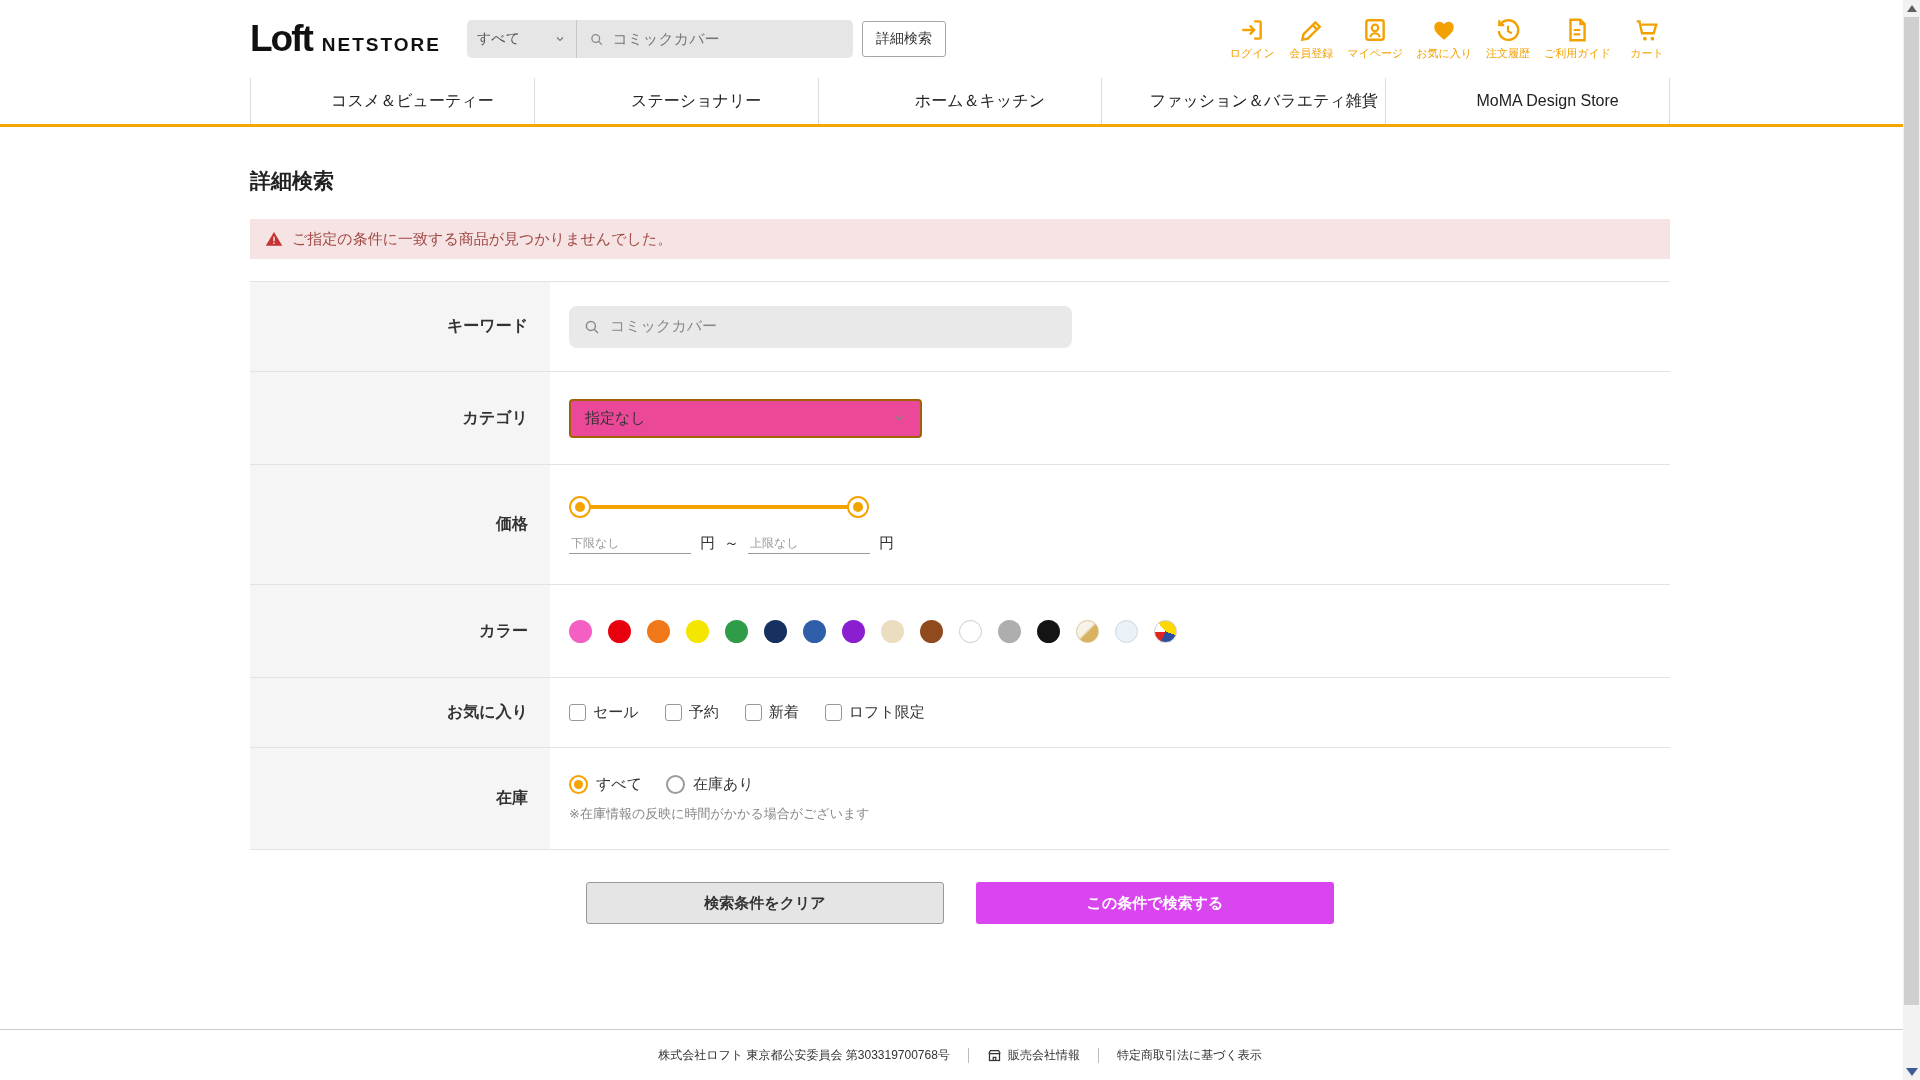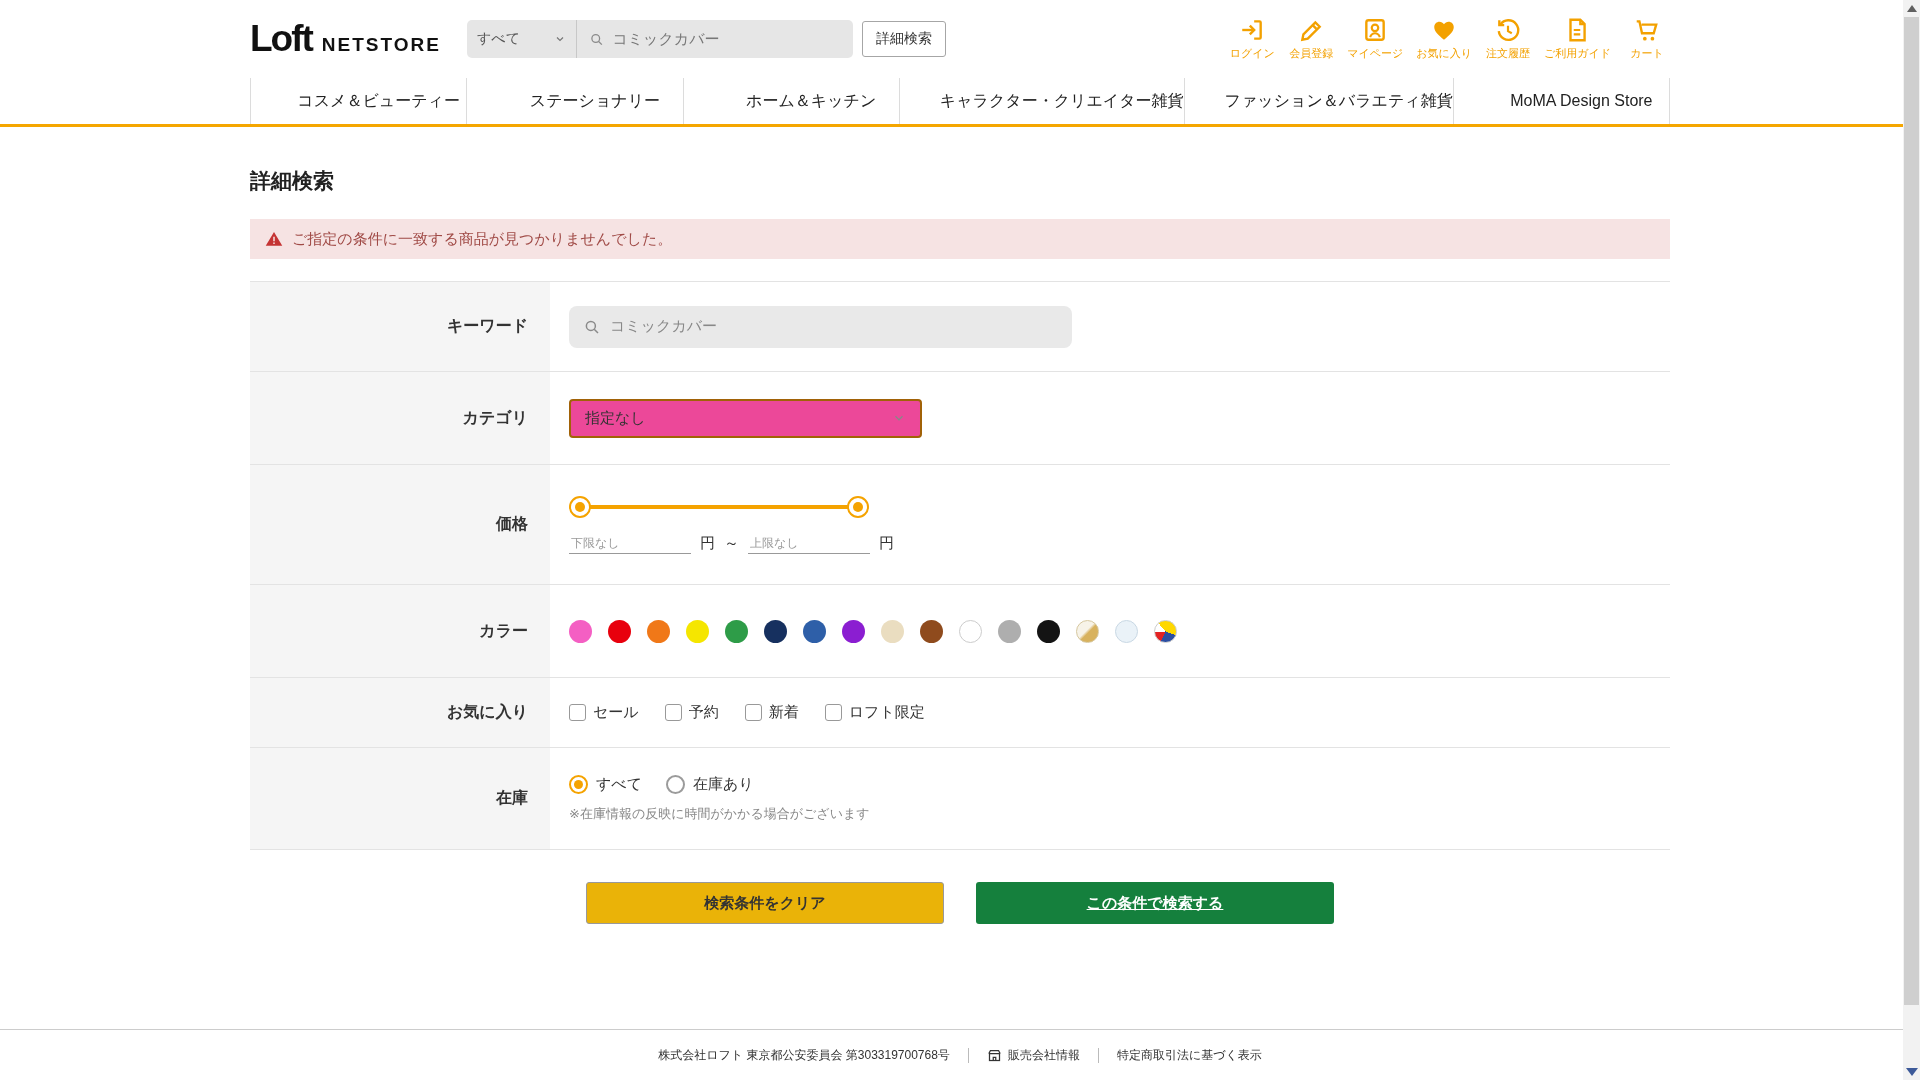--- a/index.html
+++ b/index.html
@@ -93,22 +93,22 @@
   .radio-item { display:flex; align-items:center; gap:8px; font-size:15px; color:#333; cursor:pointer; }
   .radio { width:19px; height:19px; border-radius:50%; background:#fff; position:relative; flex-shrink:0; }
   .radio.selected { border:2px solid #F5A300; }
   .radio.selected::after { content:""; position:absolute; inset:3px; border-radius:50%; background:#F5A300; }
   .radio.unselected { border:2px solid #9B9B9B; }
   .stock-note { font-size:13px; color:#888; }
 
   .actions { display:flex; justify-content:center; gap:32px; margin-top:32px; }
   .btn { width:358px; height:42px; border-radius:3px; font-size:15px; font-weight:700;
     cursor:pointer; font-family:inherit; }
-  .btn-clear { background:#eab308; border:1px solid #999; color:#333; }
-  .btn-search { background:#15803d; border:none; color:#fff;text-decoration:underline; }
+  .btn-clear { background:#e5e5e5; border:1px solid #999; color:#333; }
+  .btn-search { background:#d946ef; border:none; color:#fff; }
 
   
   .footer { margin-top:auto; border-top:1px solid #CCCCCC; padding:17px 0 16px; flex-shrink:0; }
   .footer-inner { display:flex; justify-content:center; align-items:center; font-size:12px; color:#333; }
   .footer-item { display:flex; align-items:center; gap:6px; padding:0 18px; cursor:pointer; text-decoration:none; color:#333; }
   .footer-item svg { width:15px; height:15px; }
   .footer-text { padding:0 18px; }
   .footer-sep { width:1px; height:15px; background:#BBB; }
 
   
@@ -205,21 +205,20 @@
       </div>
     </nav>
   </div>
 </header>
 
 <nav class="nav">
   <ul class="nav-list">
     <li class="nav-item">コスメ＆ビューティー</li>
     <li class="nav-item">ステーショナリー</li>
     <li class="nav-item">ホーム＆キッチン</li>
-    <li class="nav-item">キャラクター・クリエイター雑貨</li>
     <li class="nav-item">ファッション＆バラエティ雑貨</li>
     <li class="nav-item">MoMA Design Store</li>
   </ul>
 </nav>
 
 <main class="container">
   <h1 class="page-title">詳細検索</h1>
 
   <div class="alert">
     <svg viewBox="0 0 24 24">

